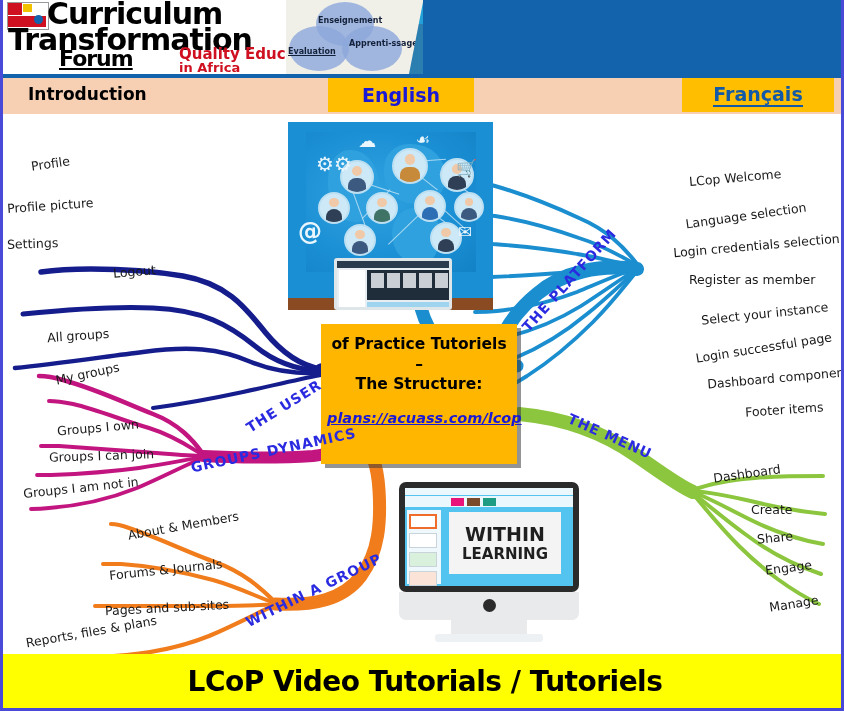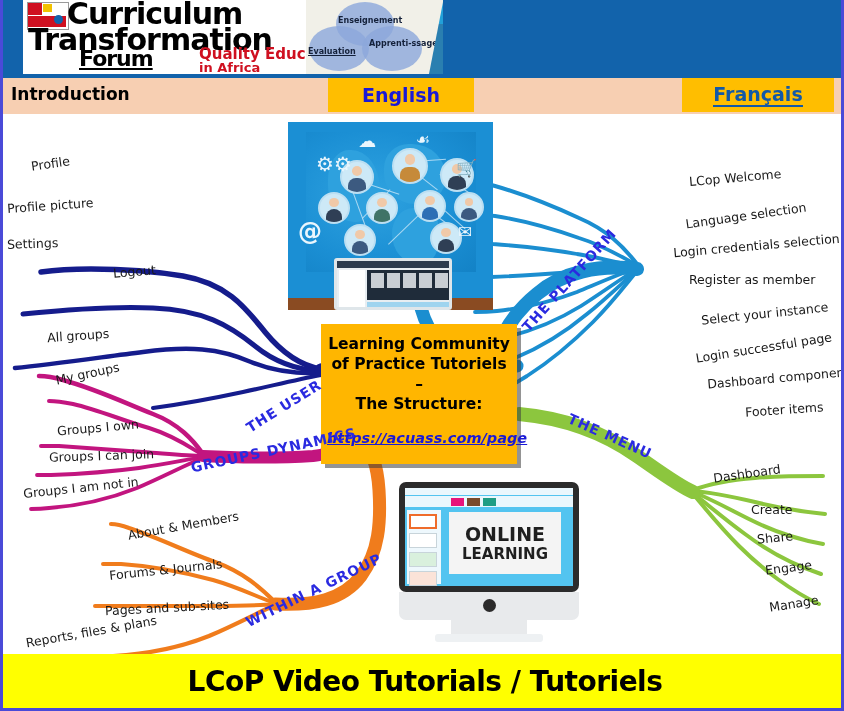--- a/index.html
+++ b/index.html
@@ -22,21 +22,20 @@
   .header{
     position:absolute;left:0;top:0;width:844px;height:78px;
     background:#1263ab;
     overflow:hidden;
   }
   .header-logo-box{
     position:absolute;left:0;top:0;width:420px;height:74px;
     background:#ffffff;
     border-bottom:3px solid #1263ab;
     overflow:hidden;
-    margin-left:20px;
   }
   .flag-icon{
     position:absolute;left:4px;top:2px;width:40px;height:26px;
     background:#ffffff;border:1px solid #9a9a9a;
   }
   .flag-icon .fl-red1{position:absolute;left:0;top:0;width:14px;height:12px;background:#cf1020;}
   .flag-icon .fl-red2{position:absolute;left:0;top:13px;width:38px;height:11px;background:#cf1020;}
   .flag-icon .fl-yel{position:absolute;left:15px;top:1px;width:9px;height:8px;background:#f2c200;}
   .flag-icon .fl-blue{position:absolute;left:26px;top:12px;width:9px;height:9px;border-radius:50%;background:#1263ab;}
   .logo-line1{
@@ -86,21 +85,21 @@
     background:linear-gradient(to bottom,#22a0d8 0%,#22a0d8 32%,#2a7fb0 33%,#2a7fb0 100%);
     clip-path:polygon(36% 0,100% 0,100% 100%,0 100%);
   }
 
   
   .langbar{
     position:absolute;left:0;top:78px;width:844px;height:36px;
     background:#f7cfb2;
   }
   .intro-label{
-    position:absolute;left:8px;top:6px;
+    position:absolute;left:25px;top:6px;
     font-family:"DejaVu Sans", sans-serif;
     font-weight:bold;font-size:17px;color:#000;
   }
   .lang-btn{
     position:absolute;top:0px;height:34px;background:#ffbe00;
     display:flex;align-items:center;justify-content:center;
     font-family:"DejaVu Sans", sans-serif;
     font-weight:bold;font-size:19px;color:#1a19d6;
     cursor:pointer;
   }
@@ -386,42 +385,41 @@
         <div class="lt-th" style="left:34px;"></div>
         <div class="lt-th" style="left:50px;"></div>
         <div class="lt-th" style="left:66px;"></div>
         <div class="lt-th" style="left:82px;"></div>
         <div class="lt-th" style="left:98px;"></div>
         <div class="lt-foot"></div>
       </div>
     </div>
 
     <div class="center-node">
-      <div class="cn-t">Learning Community</div>
       <div class="cn-t">of Practice Tutoriels –</div>
       <div class="cn-t">The Structure:</div>
-      <span class="cn-link">https://acuass.com/page</span>
+      <span class="cn-link">plans://acuass.com/lcop</span>
     </div>
 
     <div class="img-monitor">
       <div class="mon-bg"></div>
       <div class="mon-screen">
         <div class="mon-inner">
           <div class="mon-tb"></div>
           <div class="mon-tb2"></div>
           <div class="sw" style="left:46px;background:#e8147a;"></div>
           <div class="sw" style="left:62px;background:#7a4a2a;"></div>
           <div class="sw" style="left:78px;background:#1f9d84;"></div>
           <div class="mon-side"></div>
           <div class="thumb sel" style="top:26px;"></div>
           <div class="thumb" style="top:45px;"></div>
           <div class="thumb" style="top:64px;background:#d9f0dd;"></div>
           <div class="thumb" style="top:83px;background:#fbe3d8;"></div>
           <div class="mon-slide">
-            <div class="l1">ONLINE</div>
+            <div class="l1">WITHIN</div>
             <div class="l2">LEARNING</div>
           </div>
         </div>
       </div>
       <div class="mon-neck"></div>
       <div class="mon-dot"></div>
       <div class="mon-base"></div>
       <div class="mon-foot"></div>
     </div>
 

